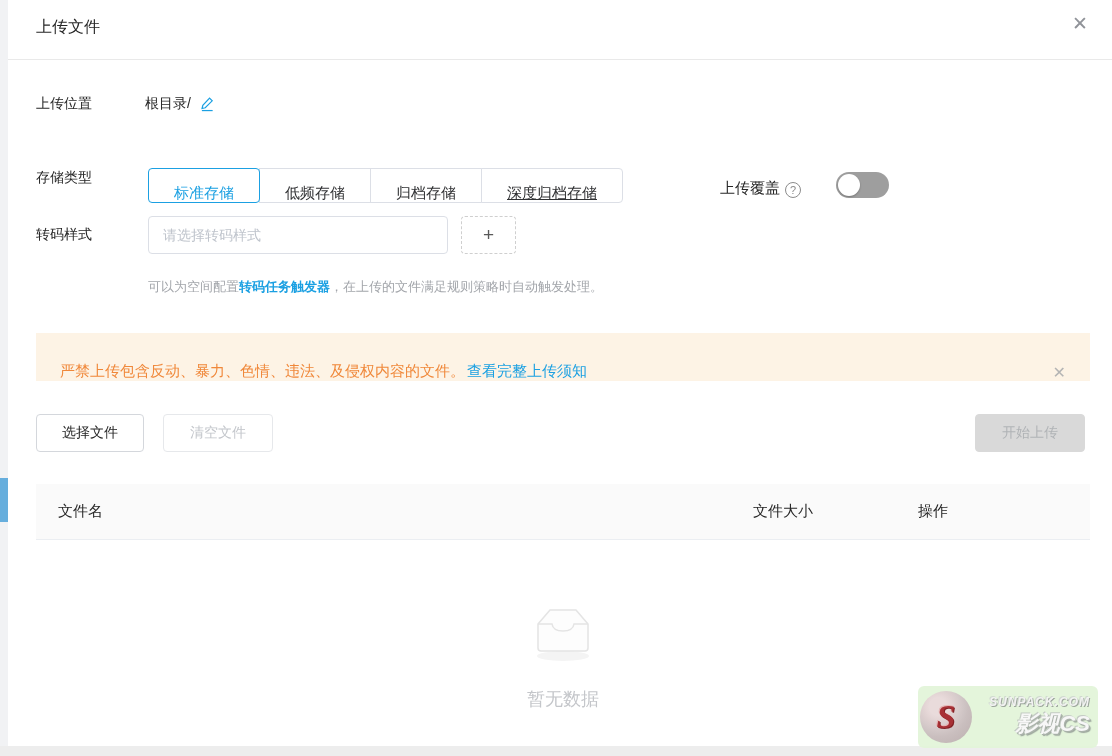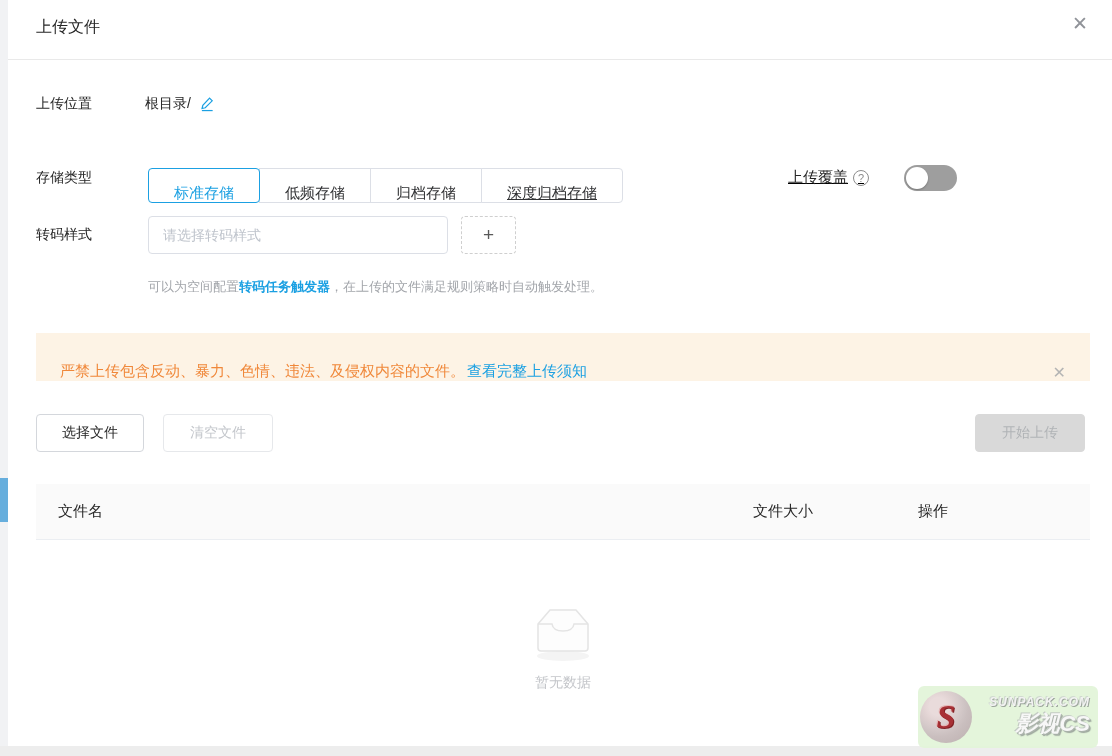--- a/index.html
+++ b/index.html
@@ -29,21 +29,21 @@
   
   .row-storage { position:absolute; left:28px; top:157px; height:41px; display:flex; align-items:center; width:1060px; }
   .row-storage .field-label { width:112px; }
   .tab-group { display:flex; }
   .tab { height:35px; line-height:39px; padding:4px 25px; font-size:15px; color:#303133; background:#fff;
          border:1px solid #dcdfe6; margin-left:-1px; cursor:pointer; white-space:nowrap;margin-top:16px; }
   .tab:first-child { margin-left:0; border-radius:4px 0 0 4px; }
   .tab:last-child { border-radius:0 4px 4px 0;text-decoration:underline; }
   .tab.selected { color:var(--accent); border-color:var(--accent); position:relative; z-index:2; border-radius:4px; }
 
-  .overwrite-group { position:absolute; left:752px; top:0; height:41px; display:flex; align-items:center;text-decoration:underline; }
+  .overwrite-group { position:absolute; left:684px; top:0; height:41px; display:flex; align-items:flex-end; }
   .overwrite-label { font-size:15px; color:#262626; }
   .help-icon { margin-left:5px; width:16px; height:16px; border:1px solid #8c8c8c; border-radius:50%;
                font-size:11px; color:#8c8c8c; display:flex; align-items:center; justify-content:center; cursor:pointer; }
   .toggle { margin-left:35px; width:53px; height:26px; border-radius:13px; background:#9e9e9e; position:relative; cursor:pointer; }
   .toggle-knob { position:absolute; left:2px; top:2px; width:22px; height:22px; border-radius:50%; background:#fff;
                  box-shadow:0 1px 2px rgba(0,0,0,.25); }
 
   
   .row-transcode { position:absolute; left:28px; top:216px; height:38px; display:flex; align-items:center; }
   .row-transcode .field-label { width:112px; }
@@ -71,21 +71,21 @@
   
   .file-table { position:absolute; left:28px; top:484px; width:1054px; }
   .table-header { display:flex; height:56px; align-items:center; background:#fafafa; border-bottom:1px solid #ebeef2; }
   .th { font-size:15px; color:#262626; }
   .th-name { flex:1; padding-left:22px; }
   .th-size { width:165px; }
   .th-op   { width:172px; }
 
   .empty-state { position:absolute; left:28px; top:560px; width:1054px; text-align:center; }
   .empty-icon { margin:38px auto 0; width:76px; height:66px; }
-  .empty-text { margin-top:6px; font-size:14px; color:#c4c6ca; }
+  .empty-text { margin-top:19px; font-size:18px; color:#c4c6ca; }
 
   
   .watermark { position:absolute; left:918px; top:686px; width:180px; height:62px; background:#e3f5da;
                border-radius:6px; display:flex; align-items:center; padding:2px 8px 2px 2px; opacity:.96; }
   .wm-emblem { width:52px; height:52px; border-radius:50%; background:radial-gradient(circle at 35% 30%, #e9dada 18%, #c8bdbd 60%, #b9acac 100%);
                display:flex; align-items:center; justify-content:center; flex-shrink:0; }
   .wm-s { font-size:34px; font-weight:bold; font-style:italic; color:#a5282d;
           text-shadow:1px 1px 0 #7c181c, -1px -1px 0 #e4b2b2; font-family:"Liberation Serif","DejaVu Serif",serif; }
   .wm-texts { margin-left:4px; display:flex; flex-direction:column; align-items:flex-end; flex:1; }
   .wm-line1 { font-size:12px; font-weight:bold; font-style:italic; letter-spacing:1px; color:#f2f2f2;

